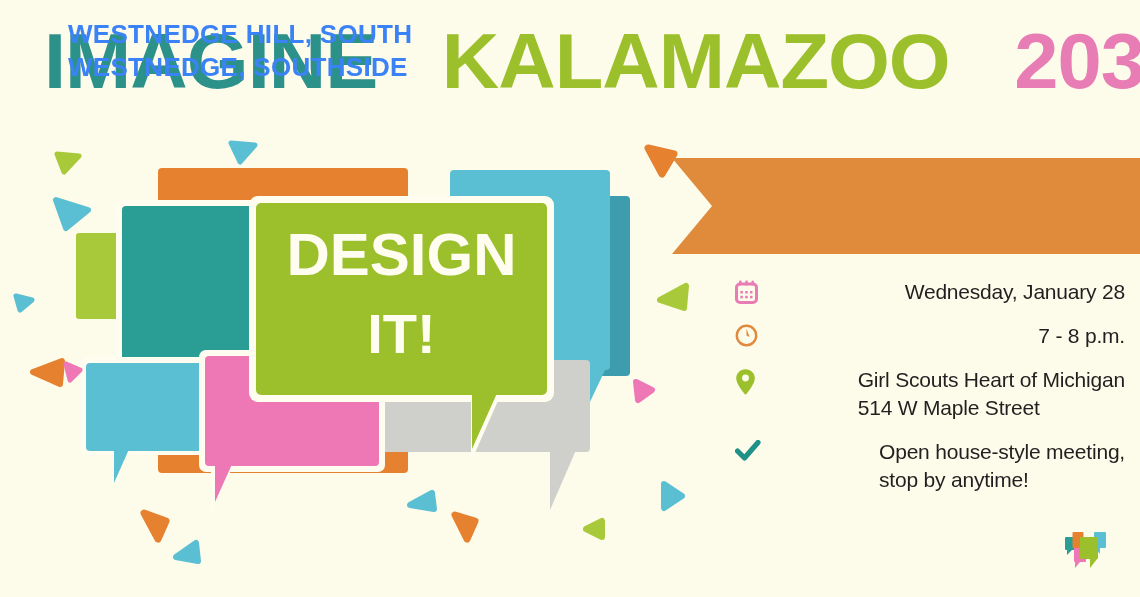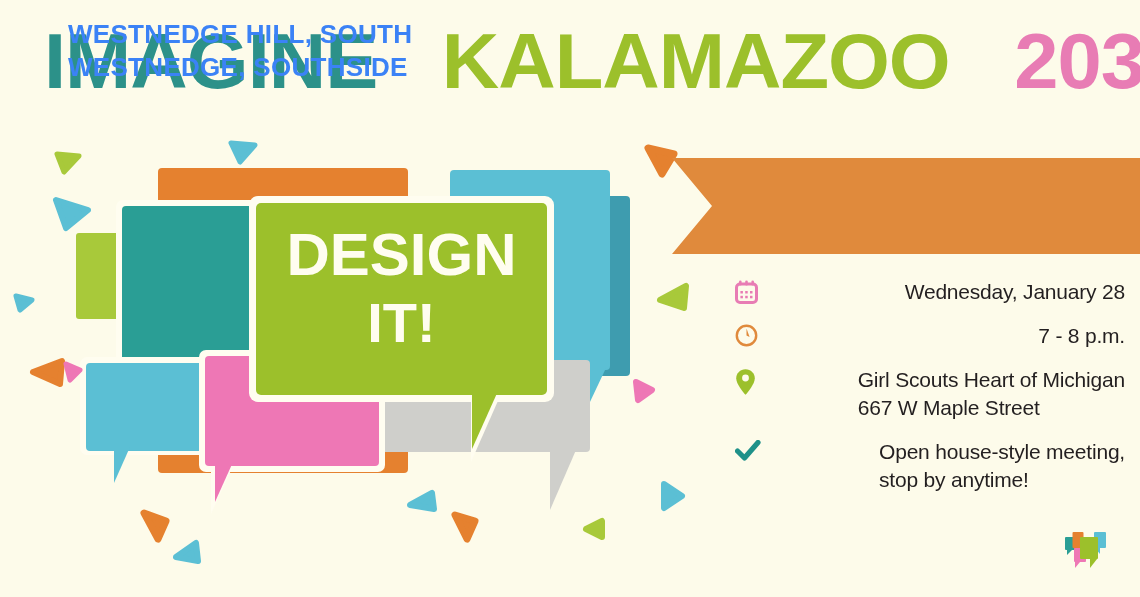--- a/index.html
+++ b/index.html
@@ -178,21 +178,21 @@
   </div>
 
   <div class="bubble" style="left:256px;top:203px;width:291px;height:192px;">
     <div class="bub-body" style="background:#9CC02B;border-radius:5px;"></div>
     <div class="tail" style="left:216px;top:188px;border-left:26px solid #9CC02B;border-bottom:58px solid transparent;"></div>
   </div>
 
   <div style="position:absolute;left:256px;top:226px;width:291px;text-align:center;
               font-weight:bold;color:#FFFDF0;line-height:0.95;letter-spacing:0px;">
     <div style="font-size:60px;">DESIGN</div>
-    <div style="font-size:56px;margin-top:13px;">IT!</div>
+    <div style="font-size:56px;margin-top:24px;">IT!</div>
   </div>
 
   <svg class="tri" style="left:52px;top:196px;" width="40" height="36" viewBox="0 0 40 36">
       <path d="M4 4 L36 14 L14 32 Z" fill="#5BBFD4" stroke="#5BBFD4" stroke-width="6" stroke-linejoin="round"></path>
     </svg>
   <svg class="tri" style="left:52px;top:148px;" width="32" height="30" viewBox="0 0 32 30">
       <path d="M5 6 L27 8 L12 24 Z" fill="#A8C93A" stroke="#A8C93A" stroke-width="5" stroke-linejoin="round"></path>
     </svg>
   <svg class="tri" style="left:226px;top:138px;" width="34" height="30" viewBox="0 0 34 30">
       <path d="M5 5 L29 7 L14 24 Z" fill="#5BBFD4" stroke="#5BBFD4" stroke-width="5" stroke-linejoin="round"></path>
@@ -276,21 +276,21 @@
 
     <div class="drow">
       <div class="dicon">
         <svg width="21" height="28" viewBox="0 0 21 28">
           <path d="M10.5 1.2 C5.2 1.2 1.2 5.2 1.2 10.2 C1.2 15.8 8.2 24.5 10.5 26.8 C12.8 24.5 19.8 15.8 19.8 10.2 C19.8 5.2 15.8 1.2 10.5 1.2 Z" fill="#9CC02B"></path>
           <circle cx="10.5" cy="10" r="3.4" fill="#FDFBEA"></circle>
         </svg>
       </div>
       <div class="dtext">
         <div>Girl Scouts Heart of Michigan</div>
-        <div>667 W Maple Street</div>
+        <div>514 W Maple Street</div>
       </div>
     </div>
 
     <div class="drow">
       <div class="dicon">
         <svg width="26" height="22" viewBox="0 0 26 22">
           <path d="M2.5 11 L9.5 18 L23 2.5" fill="none" stroke="#1F9189" stroke-width="5.2" stroke-linecap="round" stroke-linejoin="round"></path>
         </svg>
       </div>
       <div class="dtext">

